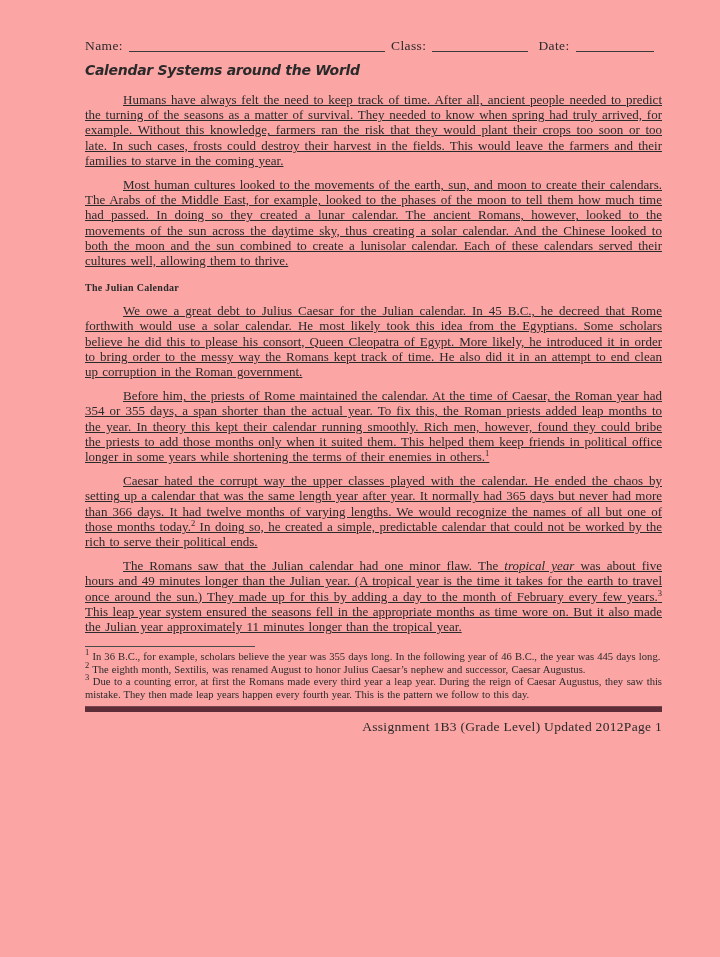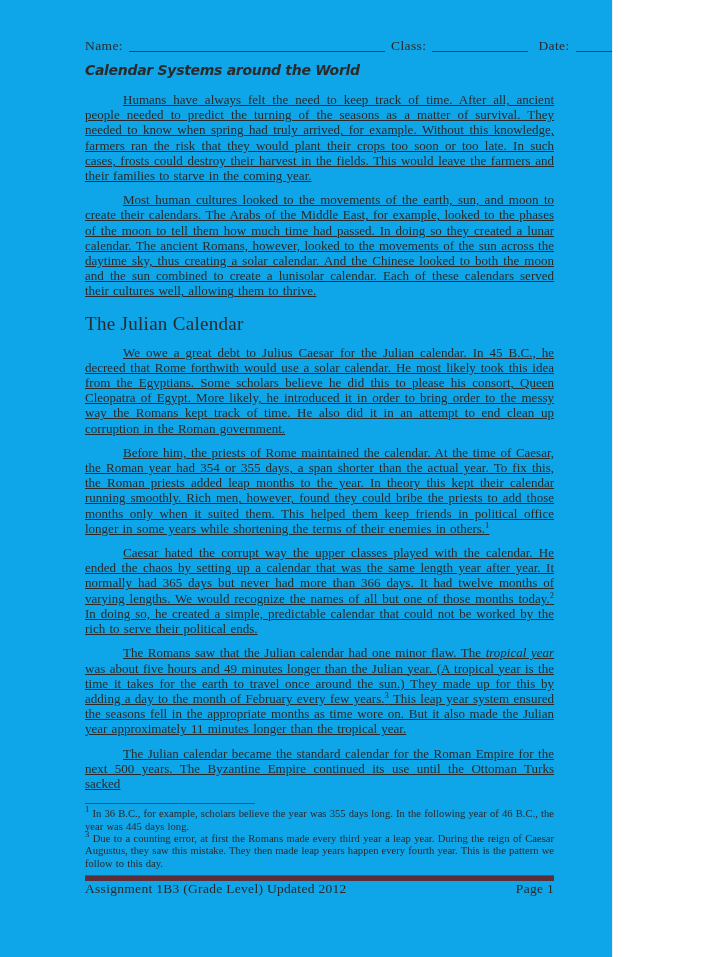--- a/index.html
+++ b/index.html
@@ -1,21 +1,21 @@
 <!DOCTYPE html>
 <html><head>
 <meta charset="utf-8">
 <style>
   html, body { margin: 0; padding: 0; background: #ffffff; }
   .page {
     position: relative;
-    width: 612px;
+    width: 720px;
     height: 957px;
     box-sizing: border-box;
-    background: #0ea5e9;
+    background: #fca5a5;
     outline: 1px solid #ececec;
     padding: 38px 58px 4px 85px;
     font-family: "Liberation Serif", serif;
     color: #2a2a2a;
     overflow: hidden;
   }
   .header-row {
     font-size: 13.5px;
     letter-spacing: 0.4px;
     white-space: nowrap;
@@ -42,22 +42,22 @@
   .doc-body .para {
     font-size: 13px;
     line-height: 15.2px;
     text-align: justify;
     text-indent: 38px;
     margin: 0 0 9px 0;
     word-spacing: 1px;
     text-decoration: underline;
   }
   .doc-body .section-heading {
-    font-size: 19px;
-    font-weight: normal;
+    font-size: 10px;
+    font-weight: bold;
     margin: 14px 0 10px 0;
     letter-spacing: 0.3px;
   }
   .italic { font-style: italic; }
   sup { font-size: 8.5px; line-height: 0; }
   .footnote-separator {
     width: 170px;
     border-top: 1px solid #4a4a4a;
     margin: 12px 0 4px 0;
   }
@@ -67,23 +67,24 @@
   }
   .footnotes .footnote { text-align: justify; word-spacing: 0.5px; }
   .footer-rule {
     height: 5px;
     margin-top: 5px;
     background: #5d2e37;
     border-top: 1px solid #7a4650;
   }
   .page-footer {
     display: flex;
-    justify-content: space-between;
+    justify-content: flex-end;
     font-size: 13.5px;
     letter-spacing: 0.3px;
+    margin-top: 7px;
   }
 </style>
 </head>
 <body>
 
 <div class="page" style="color: rgb(42, 42, 42);">
 
   <div class="header-row">
     <span>Name:</span><span class="blank blank-name"></span><span>Class:</span><span class="blank blank-class"></span><span>Date:</span><span class="blank blank-date"></span>
   </div>
@@ -91,27 +92,27 @@
   <h1 class="doc-title">Calendar Systems around the World</h1>
 
   <div class="doc-body">
       <p class="para"><span>Humans have always felt the need to keep track of time.  After all, ancient people needed to predict the turning of the seasons as a matter of survival.  They needed to know when spring had truly arrived, for example.  Without this knowledge, farmers ran the risk that they would plant their crops too soon or too late.  In such cases, frosts could destroy their harvest in the fields.  This would leave the farmers and their families to starve in the coming year.</span></p>
       <p class="para"><span>Most human cultures looked to the movements of the earth, sun, and moon to create their calendars.  The Arabs of the Middle East, for example, looked to the phases of the moon to tell them how much time had passed.  In doing so they created a lunar calendar.   The ancient Romans, however, looked to the movements of the sun across the daytime sky, thus creating a solar calendar. And the Chinese looked to both the moon and the sun combined to create a lunisolar calendar.  Each of these calendars served their cultures well, allowing them to thrive.</span></p>
       <h2 class="section-heading">The Julian Calendar</h2>
       <p class="para"><span>We owe a great debt to Julius Caesar for the Julian calendar.  In 45 B.C., he decreed that Rome forthwith would use a solar calendar.  He most likely took this idea from the Egyptians.  Some scholars believe he did this to please his consort, Queen Cleopatra of Egypt.  More likely, he introduced it in order to bring order to the messy way the Romans kept track of time.   He also did it in an attempt to end clean up corruption in the Roman government.</span></p>
       <p class="para"><span>Before him, the priests of Rome maintained the calendar.  At the time of Caesar, the Roman year had 354 or 355 days, a span shorter than the actual year.  To fix this, the Roman priests added leap months to the year.  In theory this kept their calendar running smoothly.  Rich men, however, found they could bribe the priests to add those months only when it suited them.    This helped them keep friends in political office longer in some years while shortening the terms of their enemies in others.</span><sup>1</sup></p>
       <p class="para"><span>Caesar hated the corrupt way the upper classes played with the calendar.  He ended the chaos by setting up a calendar that was the same length year after year.   It normally had 365 days but never had more than 366 days.  It had twelve months of varying lengths.  We would recognize the names of all but one of those months today.</span><sup>2</sup><span>  In doing so, he created a simple, predictable calendar that could not be worked by the rich to serve their political ends.</span></p>
       <p class="para"><span>The Romans saw that the Julian calendar had one minor flaw.  The </span><span class="italic">tropical year</span><span> was about five hours and 49 minutes longer than the Julian year.  (A tropical year is the time it takes for the earth to travel once around the sun.)  They made up for this by adding a day to the month of February every few years.</span><sup>3</sup><span>  This leap year system ensured the seasons fell in the appropriate months as time wore on.  But it also made the Julian year approximately 11 minutes longer than the tropical year.</span></p>
-      <p class="para"><span>The Julian calendar became the standard calendar for the Roman Empire for the next 500 years.  The Byzantine Empire continued its use until the Ottoman Turks sacked</span></p>
     </div>
 
   <div class="footnote-separator"></div>
 
   <div class="footnotes">
       <div class="footnote"><sup>1</sup><span> In 36 B.C., for example, scholars believe the year was 355 days long.  In the following year of 46 B.C., the year was 445 days long.</span></div>
+      <div class="footnote"><sup>2</sup><span> The eighth month, Sextilis, was renamed August to honor Julius Caesar’s nephew and successor, Caesar Augustus.</span></div>
       <div class="footnote"><sup>3</sup><span> Due to a counting error, at first the Romans made every third year a leap year.  During the reign of Caesar Augustus, they saw this mistake.  They then made leap years happen every fourth year.  This is the pattern we follow to this day.</span></div>
     </div>
 
   <div class="footer-rule" style="background: rgb(93, 46, 55);"></div>
 
   <div class="page-footer">
     <span>Assignment 1B3 (Grade Level) Updated 2012</span>
     <span>Page 1</span>
   </div>
 

